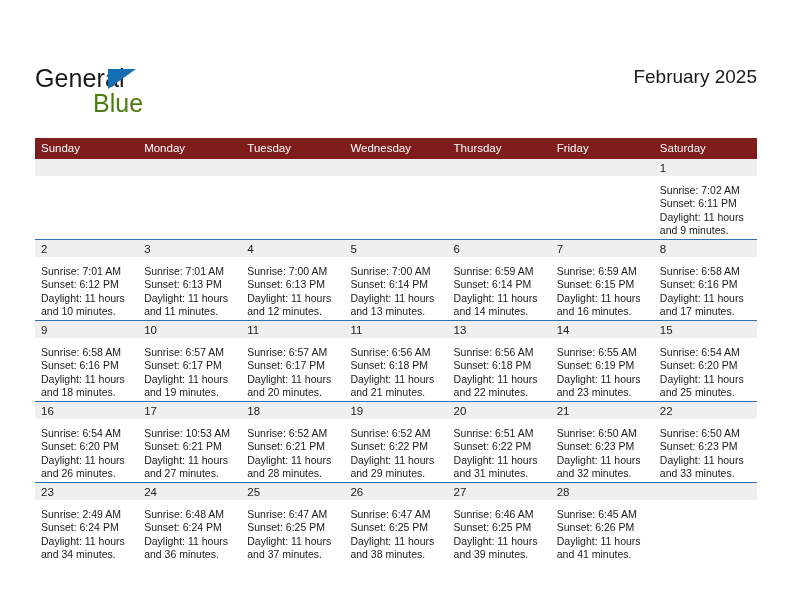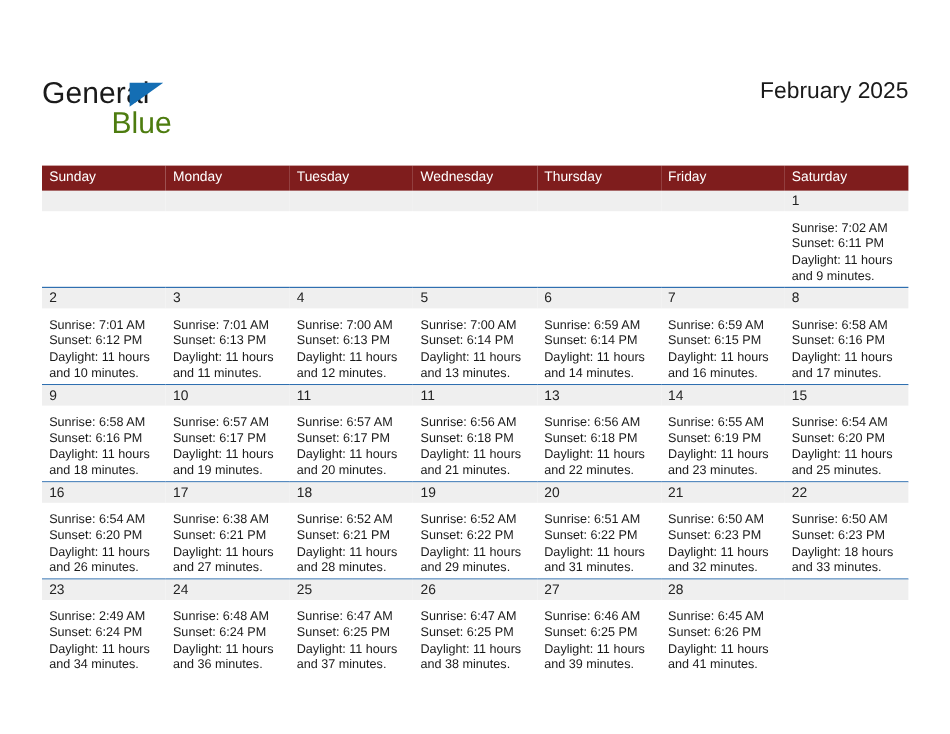--- a/index.html
+++ b/index.html
@@ -366,21 +366,21 @@
                 <div>Sunrise: 6:54 AM</div>
                 <div>Sunset: 6:20 PM</div>
                 <div>Daylight: 11 hours and 26 minutes.</div>
               </div>
             </div>
           </td>
         <td>
             <div class="daybox">
               <div class="daynum-band">17</div>
               <div class="daylines">
-                <div>Sunrise: 6:38 AM</div>
+                <div>Sunrise: 10:53 AM</div>
                 <div>Sunset: 6:21 PM</div>
                 <div>Daylight: 11 hours and 27 minutes.</div>
               </div>
             </div>
           </td>
         <td>
             <div class="daybox">
               <div class="daynum-band">18</div>
               <div class="daylines">
                 <div>Sunrise: 6:52 AM</div>
@@ -418,21 +418,21 @@
                 <div>Daylight: 11 hours and 32 minutes.</div>
               </div>
             </div>
           </td>
         <td>
             <div class="daybox">
               <div class="daynum-band">22</div>
               <div class="daylines">
                 <div>Sunrise: 6:50 AM</div>
                 <div>Sunset: 6:23 PM</div>
-                <div>Daylight: 18 hours and 33 minutes.</div>
+                <div>Daylight: 11 hours and 33 minutes.</div>
               </div>
             </div>
           </td>
       </tr>
 
       <tr class="week-row">
         <td>
             <div class="daybox">
               <div class="daynum-band">23</div>
               <div class="daylines">

